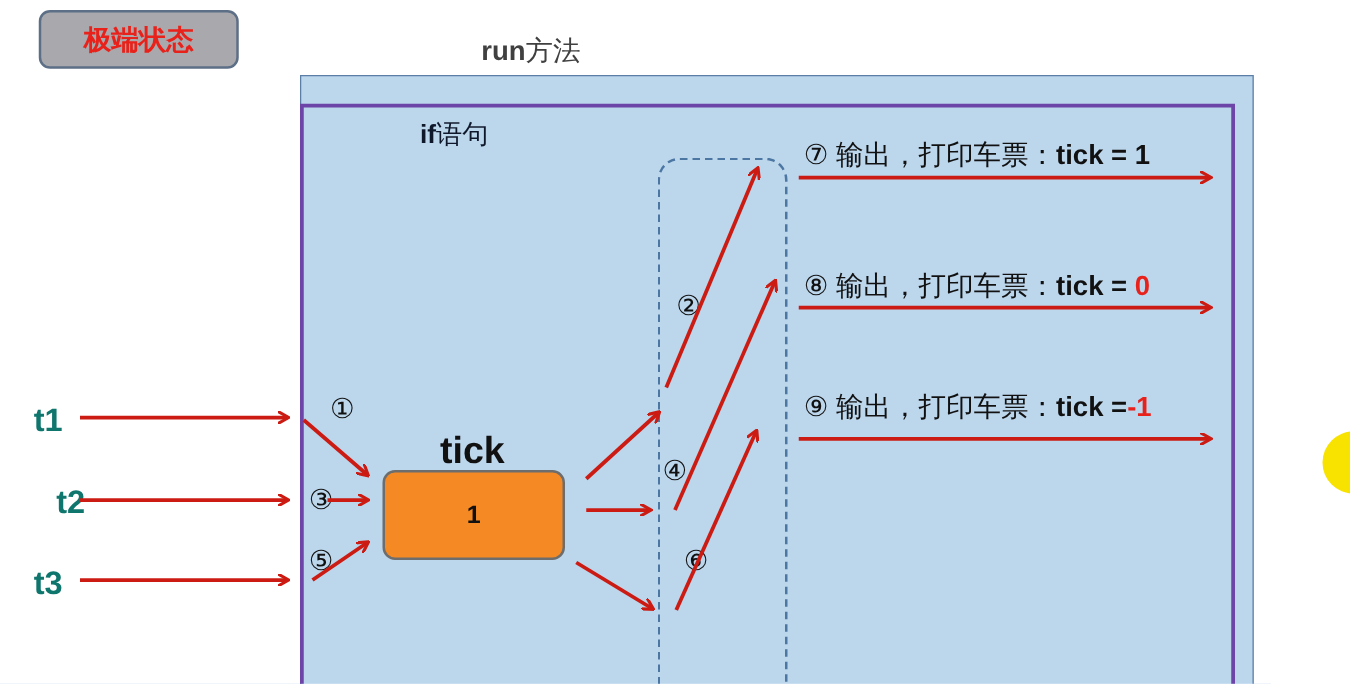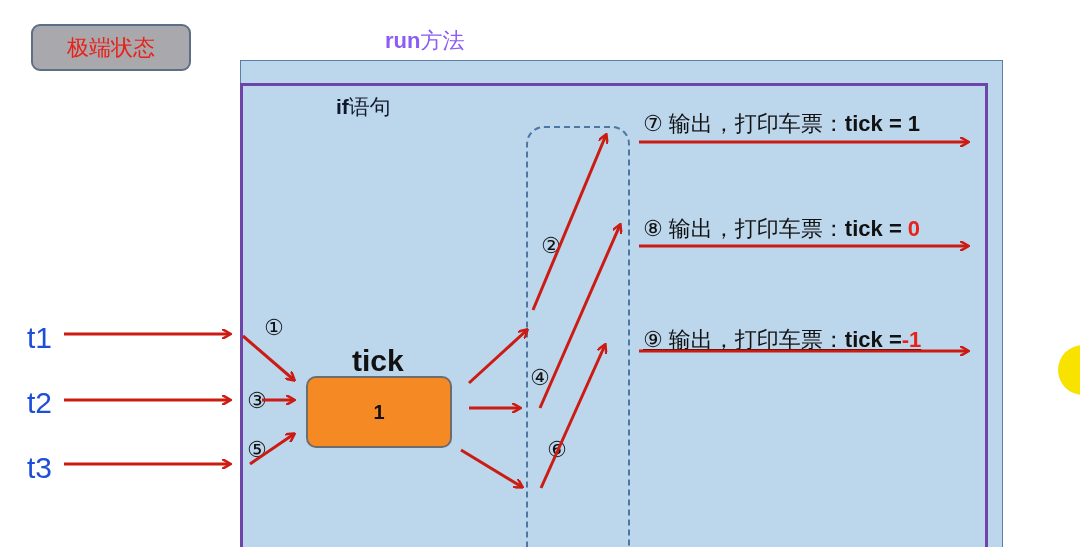--- a/index.html
+++ b/index.html
@@ -1,36 +1,36 @@
 <!DOCTYPE html>
 <html><head>
 <meta charset="utf-8">
 <style>
   html, body { margin:0; padding:0; }
   body { width:1080px; height:547px; background:#ffffff; position:relative; overflow:hidden;
          font-family:"Liberation Sans", "DejaVu Sans", sans-serif; }
-  .badge { position:absolute; left:31px; top:24px; width:160px; height:47px; background:#a9a9ad;
+  .badge { position:absolute; left:31px; top:8px; width:160px; height:47px; background:#a9a9ad;
            border:2px solid #5d6f86; border-radius:9px; box-sizing:border-box;
            display:flex; align-items:center; justify-content:center;
-           color:#e8221b; font-family:"DejaVu Serif", serif; font-size:22px; }
-  .run-title { position:absolute; left:385px; top:26px; font-size:22px; color:#8b5cf6; }
+           color:#e8221b; font-family:"DejaVu Serif", serif; font-size:22px;font-weight:bold; }
+  .run-title { position:absolute; left:385px; top:26px; font-size:22px; color:#404040; }
   .run-title b { font-weight:bold; }
   .run-box { position:absolute; left:240px; top:60px; width:763px; height:500px;
              background:#bcd6ec; border:1.5px solid #5a7ea6; box-sizing:border-box; }
   .if-box { position:absolute; left:240px; top:83px; width:748px; height:480px;
             border:3px solid #6d45a8; border-left-width:3px; box-sizing:border-box; }
   .if-title { position:absolute; left:336px; top:93px; font-size:21px; color:#0f172a; }
   .dashed { position:absolute; left:526px; top:126px; width:104px; height:440px;
             border:2.5px dashed #4d77a3; border-radius:18px; box-sizing:border-box; }
   .tick-box { position:absolute; left:306px; top:376px; width:146px; height:72px;
               background:#f58a25; border:2px solid #6d6d6d; border-radius:10px; box-sizing:border-box;
               display:flex; align-items:center; justify-content:center;
               font-size:20px; font-weight:bold; color:#111; }
   .tick-label { position:absolute; left:352px; top:344px; font-size:30px; font-weight:bold; color:#111; }
-  .thread { position:absolute; font-size:30px; font-weight:normal; color:#1d4ed8; }
+  .thread { position:absolute; font-size:26px; font-weight:bold; color:#0f766e; }
   .step { position:absolute; font-size:22px; color:#111; font-family:"DejaVu Sans", sans-serif; }
   .output { position:absolute; left:643px; font-size:22px; color:#111; white-space:nowrap; }
   .output .cn { font-family:"DejaVu Serif", serif;margin-top:16px; }
   .output .kv { font-weight:bold; }
   .output .red { color:#e8221b; font-weight:bold; }
   .yellow-dot { position:absolute; left:1058px; top:345px; width:50px; height:50px; border-radius:50%; background:#f7e200; }
   svg.arrows { position:absolute; left:0; top:0; }
 </style>
 </head>
 <body>
@@ -51,39 +51,39 @@
 </div>
 
 <div class="dashed"></div>
 
 <div class="tick-label">tick</div>
 <div class="tick-box">
   <span>1</span>
 </div>
 
 <div class="thread" style="left:27px;top:321px;">t1</div>
-<div class="thread" style="left:27px;top:386px;">t2</div>
+<div class="thread" style="left:45px;top:386px;">t2</div>
 <div class="thread" style="left:27px;top:451px;text-align:right;">t3</div>
 
 <div class="step" style="left:264px;top:315px;">①</div>
 <div class="step" style="left:541px;top:233px;">②</div>
 <div class="step" style="left:247px;top:388px;">③</div>
 <div class="step" style="left:530px;top:365px;">④</div>
 <div class="step" style="left:247px;top:437px;">⑤</div>
 <div class="step" style="left:547px;top:437px;">⑥</div>
 
 <div class="output" style="top:109px;">
   <span>⑦</span>
   <span class="cn">输出，打印车票：</span><span class="kv">tick =</span><span class="kv"> 1</span>
 </div>
 <div class="output" style="top:214px;text-align:right;">
   <span>⑧</span>
   <span class="cn">输出，打印车票：</span><span class="kv">tick =</span><span class="red"> 0</span>
 </div>
-<div class="output" style="top:325px;text-decoration:underline;">
+<div class="output" style="top:311px;">
   <span>⑨</span>
   <span class="cn">输出，打印车票：</span><span class="kv">tick =</span><span class="red">-1</span>
 </div>
 
 <svg class="arrows" width="1080" height="547">
   <defs>
     <marker id="ah" markerWidth="10" markerHeight="10" refX="8" refY="5" orient="auto" markerUnits="userSpaceOnUse">
       <path d="M0,0 L9,5 L0,10" fill="none" stroke="#cc1b12" stroke-width="2.5"></path>
     </marker>
   </defs>

